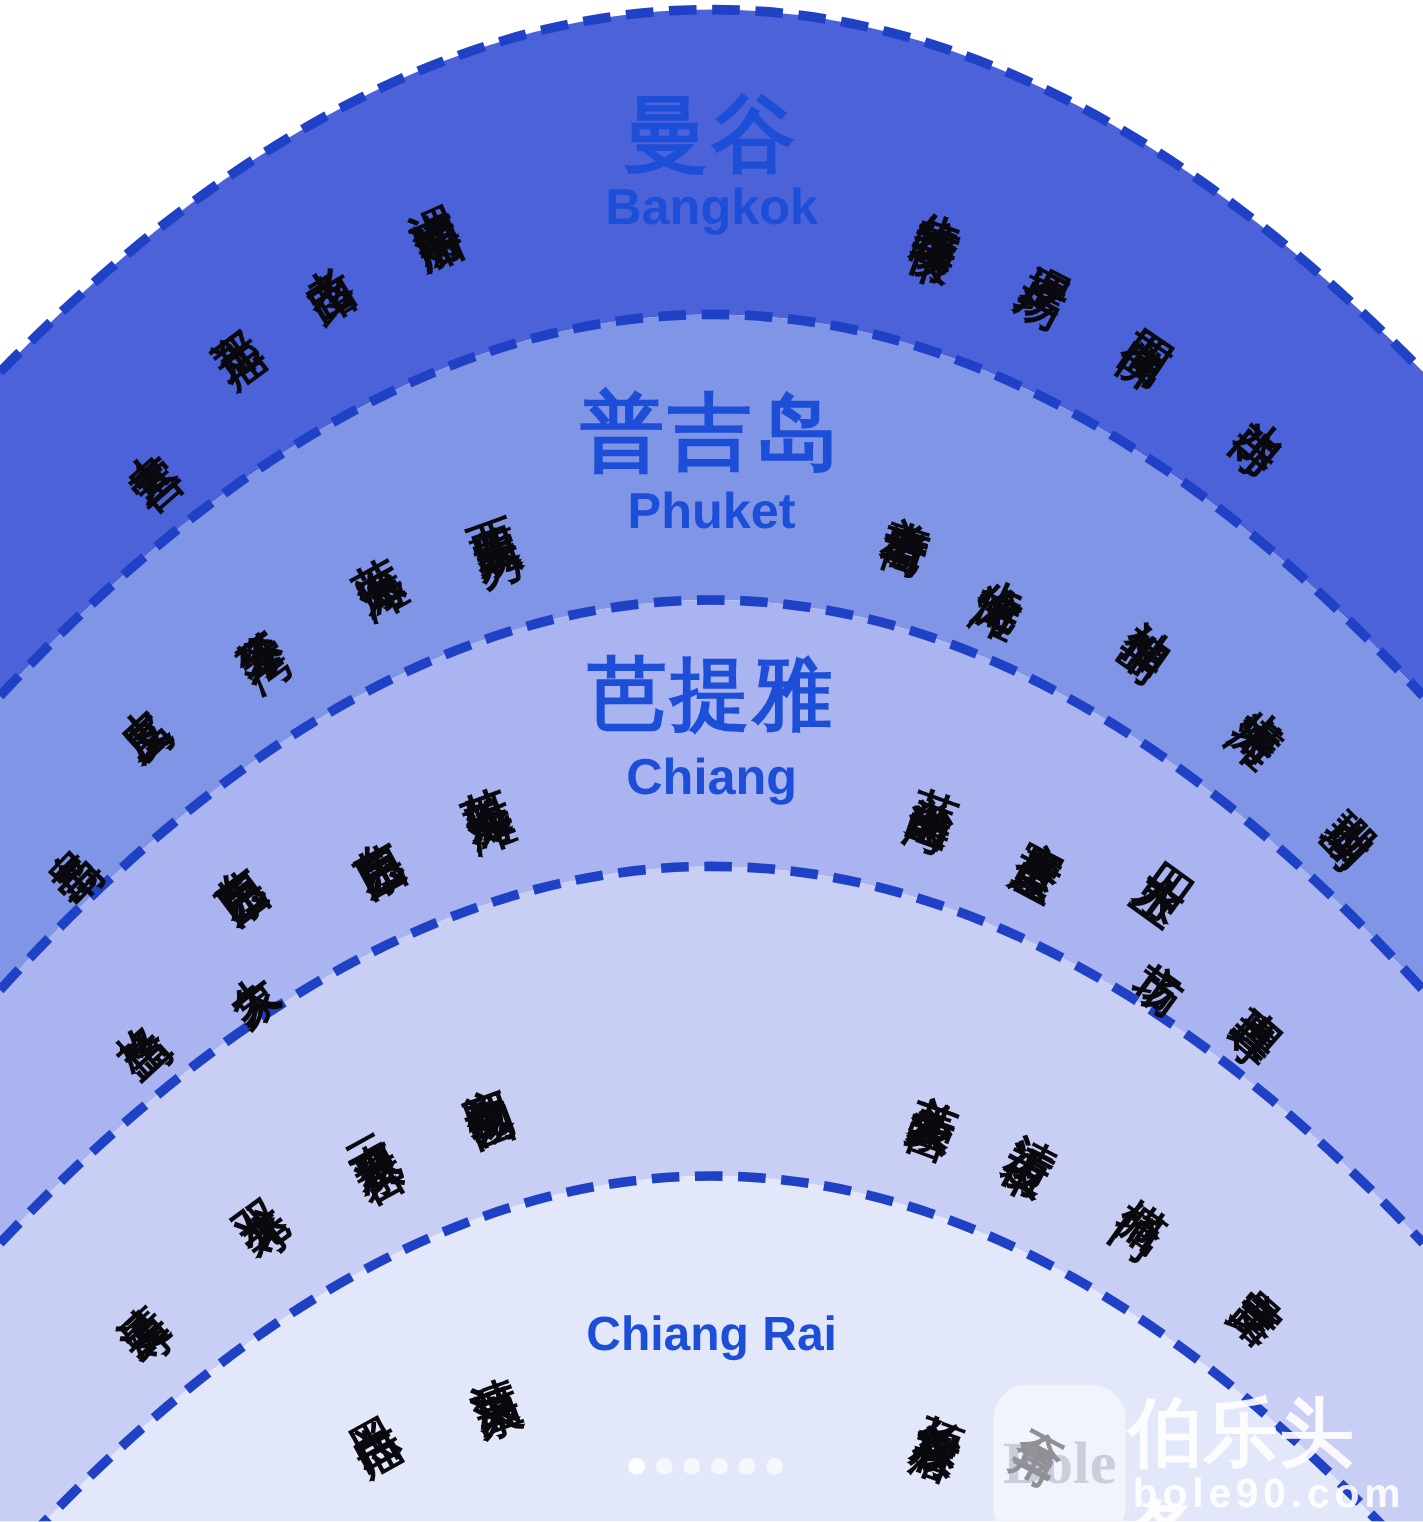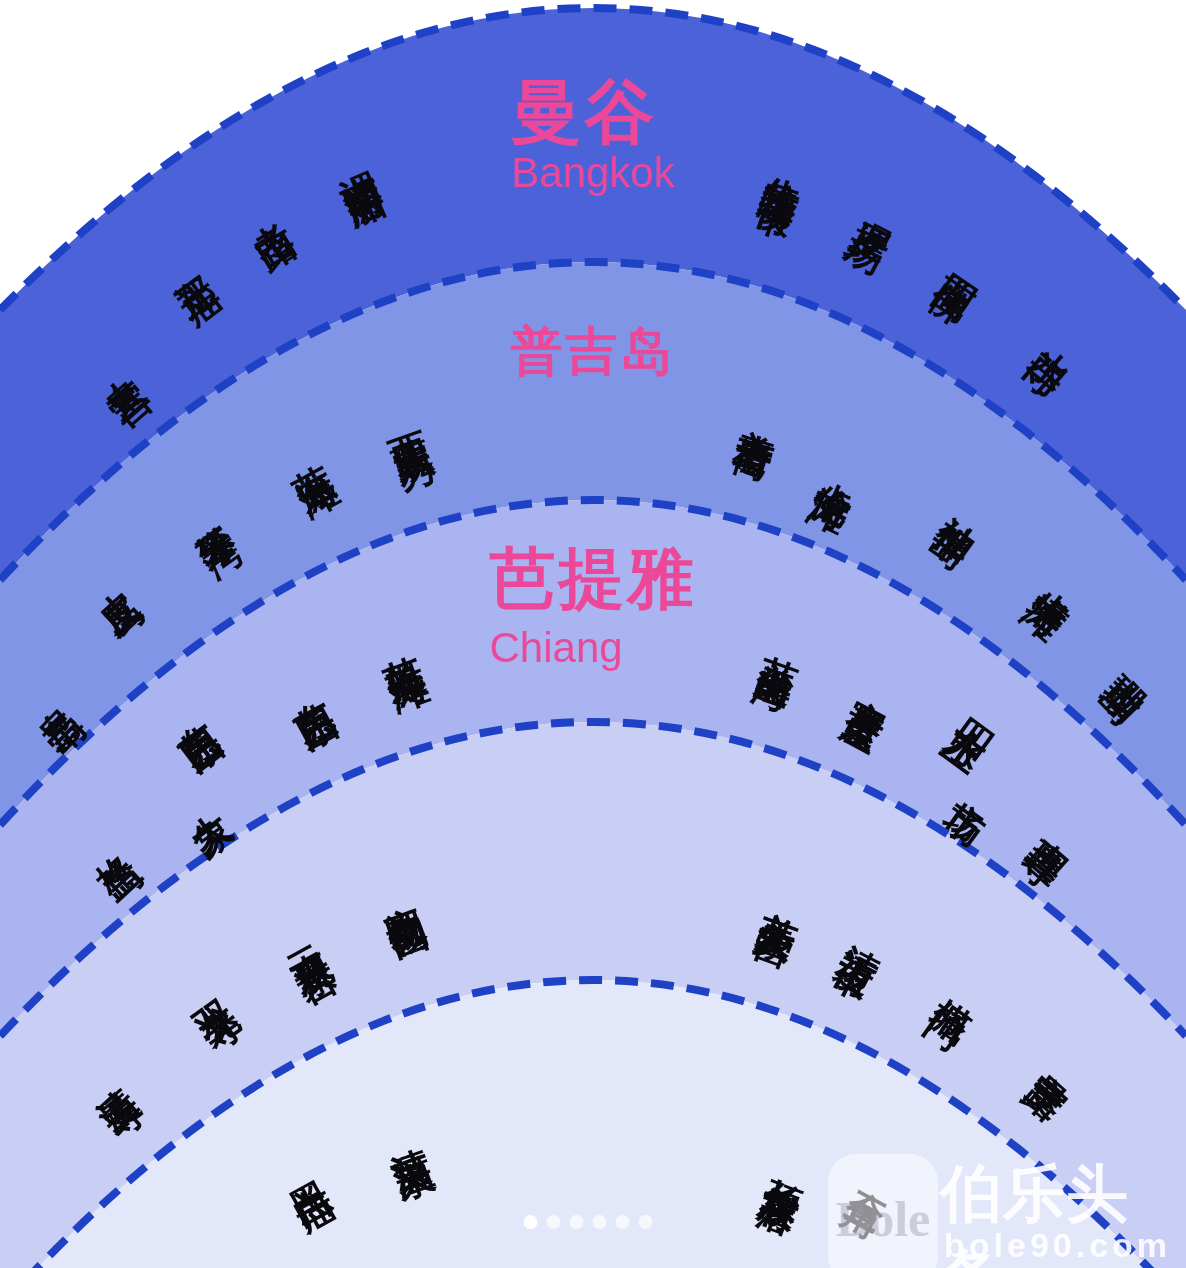--- a/index.html
+++ b/index.html
@@ -8,23 +8,23 @@
     font-family:"Liberation Sans","DejaVu Sans",sans-serif;
   }
   #arcs{position:absolute;left:0;top:0;width:1186px;height:1268px;z-index:0;}
   #layers{position:absolute;left:0;top:0;width:100%;height:100%;z-index:1;}
   .attr{
     position:absolute;display:flex;gap:6px;align-items:flex-start;
     font-size:38px;font-weight:900;line-height:1;color:#0a0a0e;
     transform-origin:center center;white-space:nowrap;
   }
   .attr span{writing-mode:vertical-rl;text-orientation:upright;letter-spacing:4px;display:block;}
-  .hdr{position:absolute;transform:translateX(-50%);text-align:left;color:#ec4899;white-space:nowrap;}
+  .hdr{position:absolute;transform:translateX(-50%);text-align:center;color:#1d4ed8;white-space:nowrap;}
   .hdr .zh{font-weight:900;letter-spacing:3px;line-height:1;}
-  .hdr .lt{font-weight:400;line-height:1;margin-top:8px;}
+  .hdr .lt{font-weight:700;line-height:1;margin-top:8px;}
   #dots{position:absolute;left:588px;top:1215px;transform:translateX(-50%);display:flex;gap:9px;z-index:2;}
   .dot{width:14px;height:14px;border-radius:50%;background:#ffffff;opacity:.72;}
   .dot.active{opacity:1;}
   #watermark{position:absolute;left:0;top:0;width:100%;height:100%;z-index:3;pointer-events:none;}
   .wm-tile{
     position:absolute;left:828px;top:1154px;width:110px;height:130px;border-radius:28px;
     background:rgba(255,255,255,0.55);display:flex;align-items:center;justify-content:center;
   }
   .wm-tile span{font-size:50px;font-weight:700;color:rgba(150,150,172,0.42);font-family:"Liberation Serif","DejaVu Serif",serif;}
   .wm-brand{position:absolute;left:940px;top:1152px;font-size:62px;font-weight:900;color:rgba(255,255,255,0.9);letter-spacing:1px;}
@@ -69,21 +69,22 @@
       <div class="attr" style="left: 890px; top: 206px; transform: translate(-50%, -50%) rotate(27.6deg);">
         <span>暹罗广场</span>
       </div>
       <div class="attr" style="left: 978px; top: 262px; transform: translate(-50%, -50%) rotate(34.2deg);">
         <span>四面佛</span>
       </div>
       <div class="attr" style="left: 1078px; top: 336px; transform: translate(-50%, -50%) rotate(40.5deg);">
         <span>水门寺</span>
       </div>
       <div class="hdr" style="left: 593px; top: 325px;">
-        <div class="zh" style="font-size: 52px;">普吉岛</div>
+        <div class="zh" style="font-size: 70px;">普吉岛</div>
+        <div class="lt" style="font-size: 42px; margin-top: 10px;">Phuket</div>
       </div>
       <div class="attr" style="left: 28px; top: 698px; transform: translate(-50%, -50%) rotate(-45.9deg);">
         <span>皇帝岛</span>
       </div>
       <div class="attr" style="left: 88px; top: 580px; transform: translate(-50%, -50%) rotate(-42.7deg);">
         <span>皮皮岛</span>
       </div>
       <div class="attr" style="left: 190px; top: 513px; transform: translate(-50%, -50%) rotate(-36.3deg);">
         <span>攀牙湾</span>
       </div>
@@ -156,20 +157,21 @@
       <div class="attr" style="left: 878px; top: 930px; transform: translate(-50%, -50%) rotate(27.5deg);">
         <span>清迈夜市</span>
       </div>
       <div class="attr" style="left: 976px; top: 985px; transform: translate(-50%, -50%) rotate(35deg);">
         <span>塔佩门</span>
       </div>
       <div class="attr" style="left: 1078px; top: 1062px; transform: translate(-50%, -50%) rotate(41.5deg);">
         <span>宁曼路</span>
       </div>
       <div class="hdr" style="left: 593px; top: 1076px;">
+        <div class="lt" style="font-size: 40px; margin-top: 16px;">Chiang Rai</div>
       </div>
       <div class="attr" style="left: 290px; top: 1165px; transform: translate(-50%, -50%) rotate(-28.9deg);">
         <span>黑白庙</span>
       </div>
       <div class="attr" style="left: 397px; top: 1130px; transform: translate(-50%, -50%) rotate(-19.6deg);">
         <span>清莱温泉</span>
       </div>
       <div class="attr" style="left: 796px; top: 1163px; transform: translate(-50%, -50%) rotate(20.3deg);">
         <span>长颈族村落</span>
       </div>

